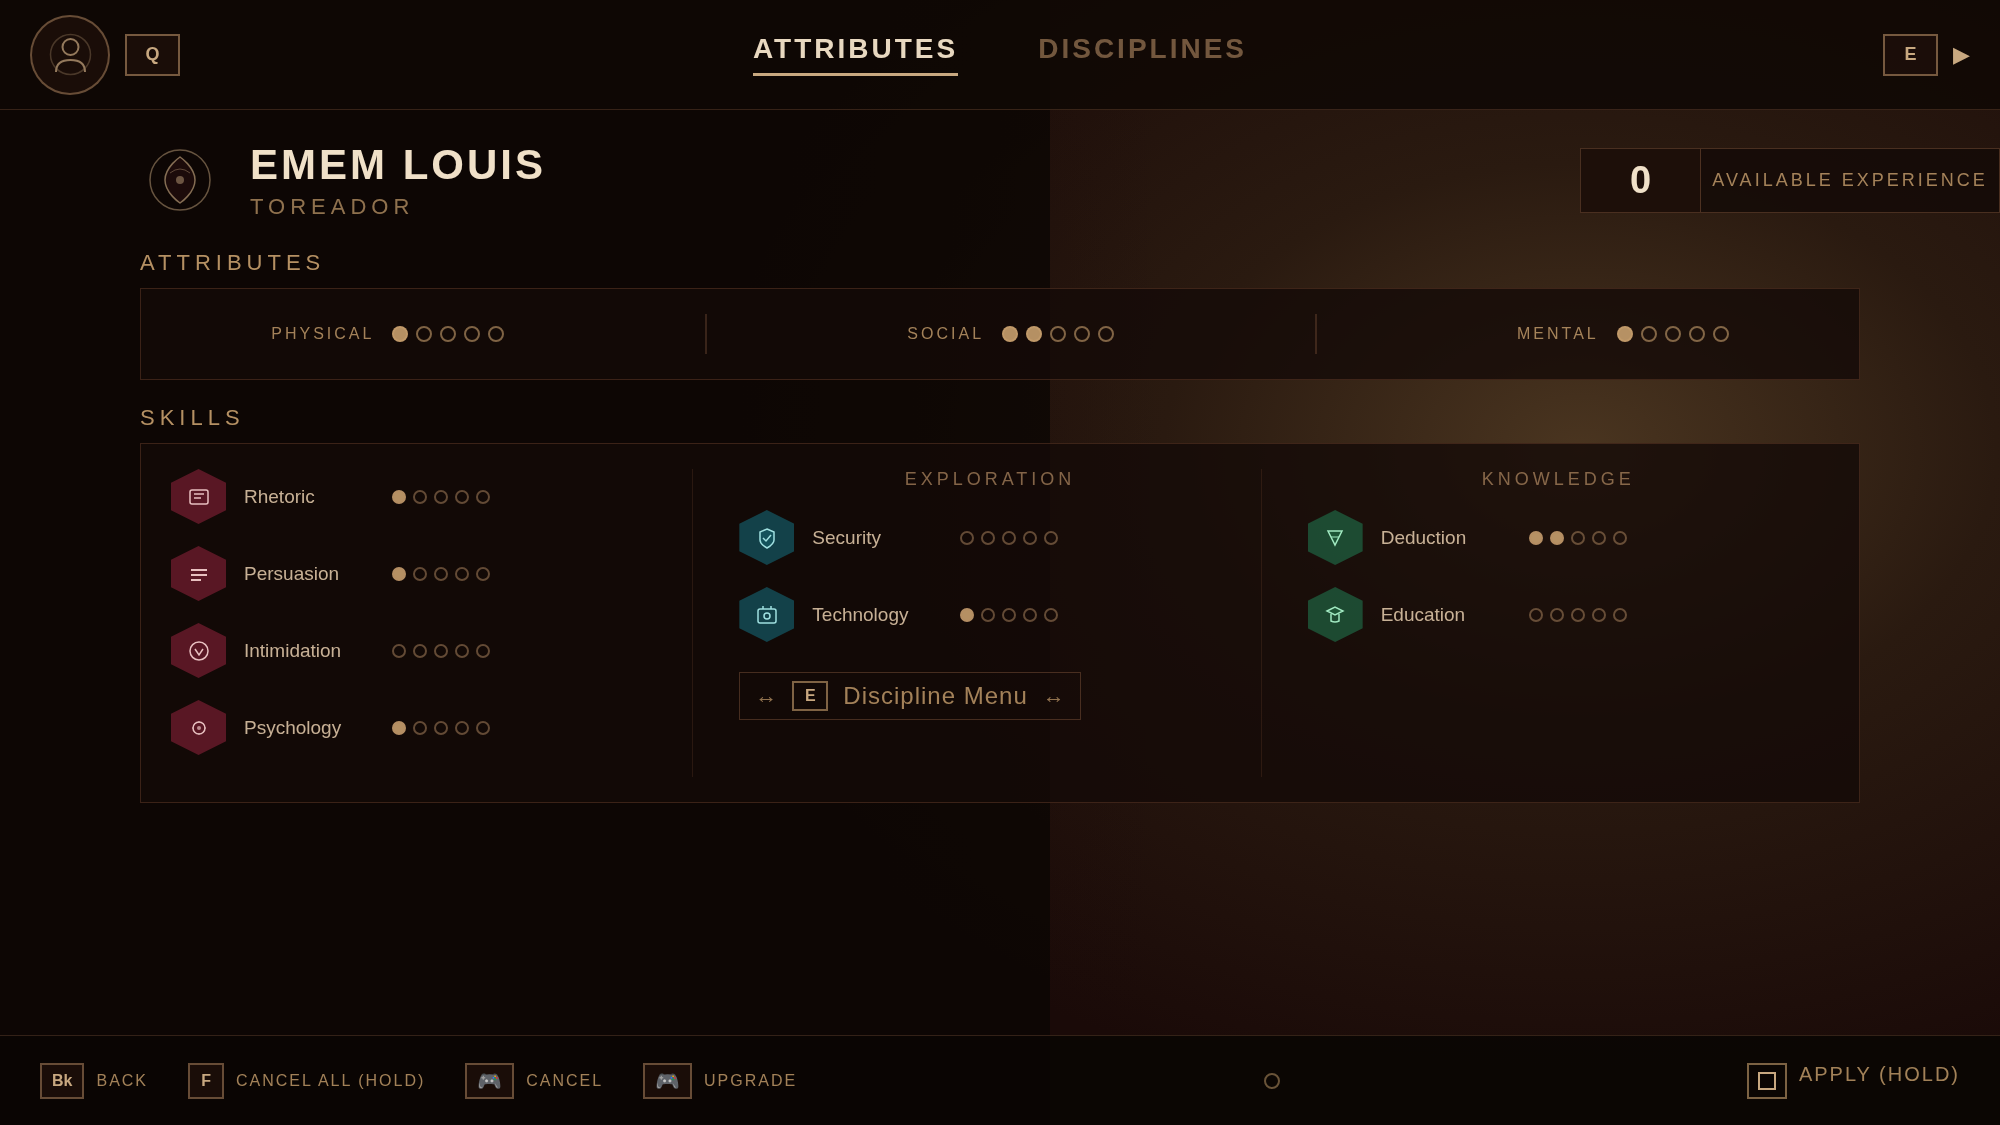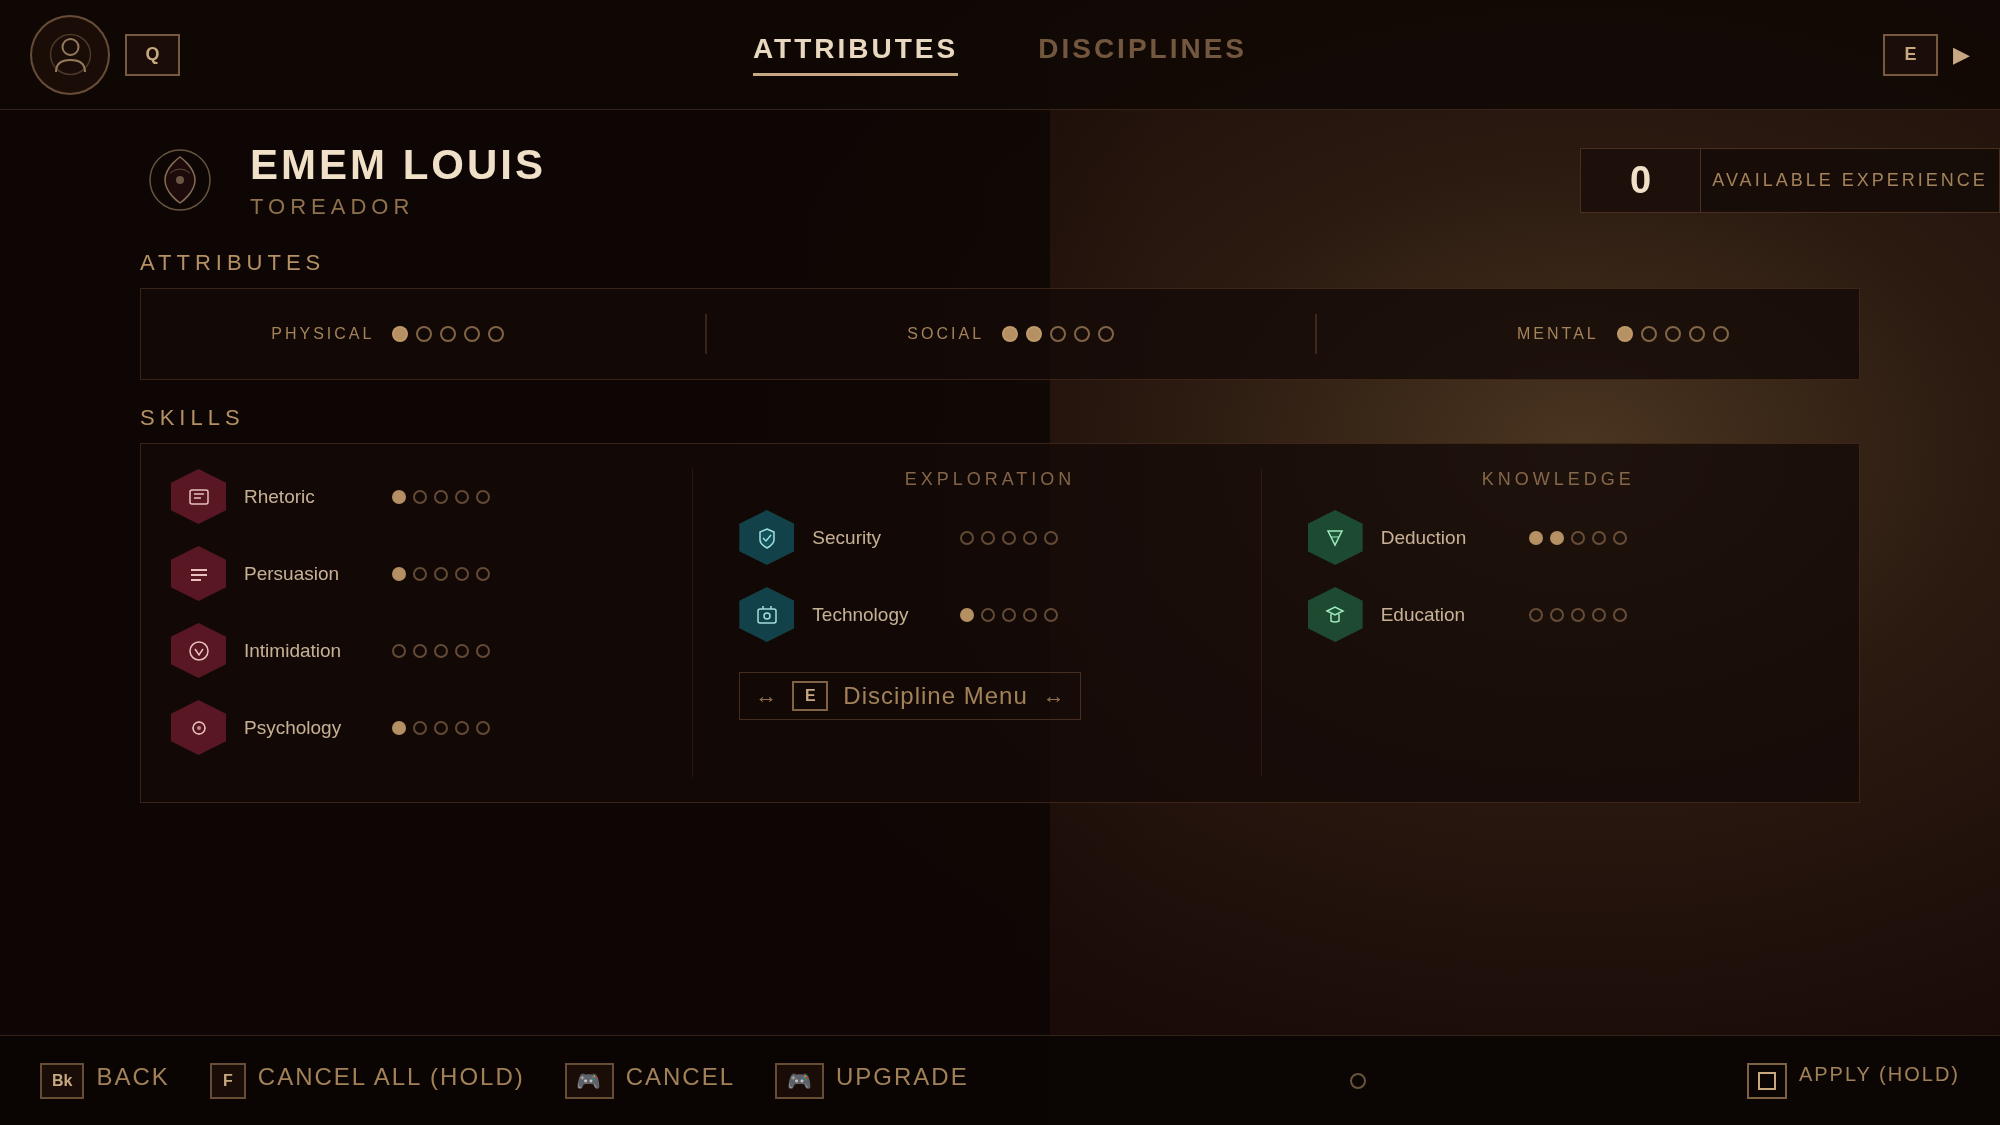--- a/index.html
+++ b/index.html
@@ -361,41 +361,41 @@
       background: rgba(10, 5, 3, 0.9);
       border-top: 1px solid rgba(150, 100, 70, 0.3);
       display: flex;
       align-items: center;
       padding: 0 40px;
       gap: 40px;
     }
 
     .bottom-action {
       display: flex;
-      align-items: flex-start;
+      align-items: center;
       gap: 12px;
       cursor: pointer;
     }
 
     .action-key {
       height: 36px;
       min-width: 36px;
       padding: 0 10px;
       border: 2px solid rgba(180, 140, 100, 0.5);
       display: flex;
       align-items: center;
       justify-content: center;
       font-size: 16px;
       font-weight: bold;
       color: #c8a880;
       background: rgba(30, 15, 10, 0.8);
     }
 
     .action-label {
-      font-size: 24px;
+      font-size: 16px;
       letter-spacing: 2px;
       color: rgba(200, 160, 110, 0.8);
     }
 
     .bottom-center {
       flex: 1;
       display: flex;
       justify-content: center;
       align-items: center;
     }

